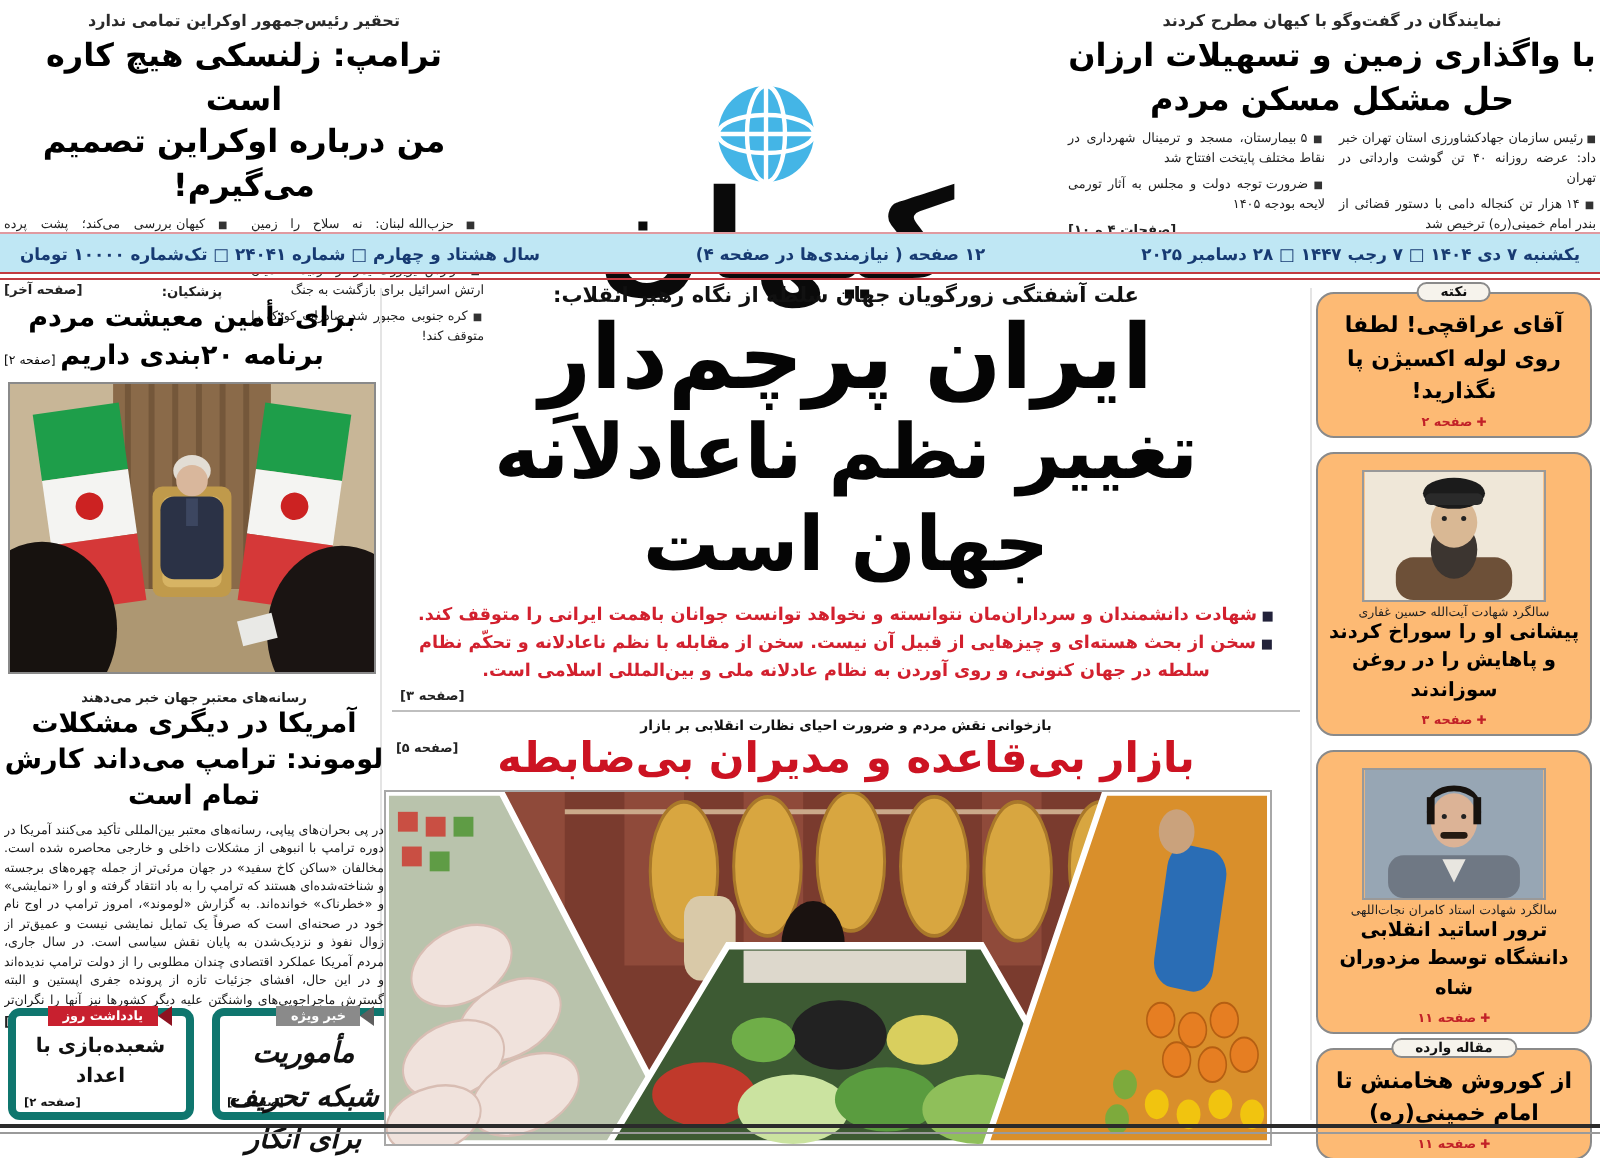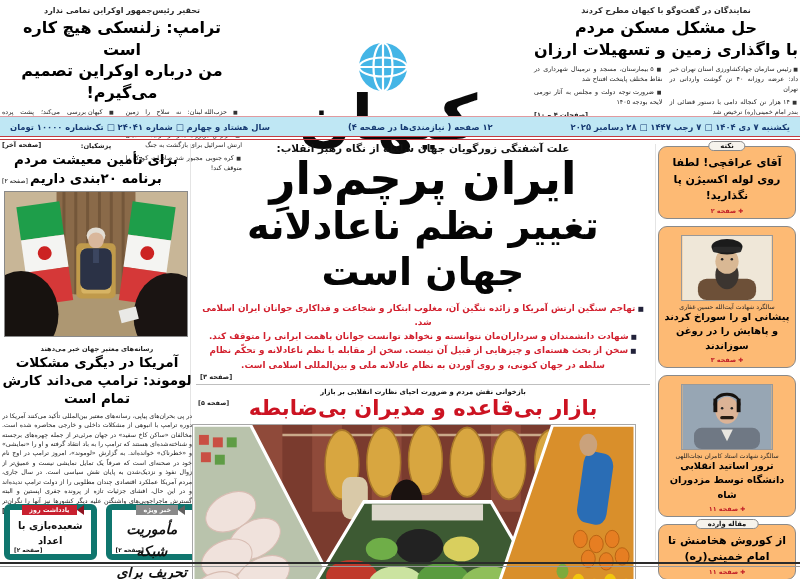--- a/index.html
+++ b/index.html
@@ -34,21 +34,21 @@
   .pez { position:absolute; top:142px; left:2px; width:188px; text-align:center; }
   .kicker-xs { font-size:6.6px; font-weight:bold; color:#222; text-align:center; }
   .head-sm { font-size:13.5px; font-weight:bold; line-height:1.4; color:#000; position:relative; }
   .pez-ref { position:absolute; left:0; bottom:2px; font-size:6.2px; font-weight:normal; }
   .photo-frame { border:1px solid #8a8a8a; display:block; margin:3px auto 0; background:#c8b697; }
   .lemonde { position:absolute; top:345px; left:2px; width:190px; }
   .head-sm2 { font-size:13.5px; font-weight:bold; text-align:center; line-height:1.35; color:#000; }
   .body-txt { font-size:6.3px; line-height:1.5; text-align:justify; color:#1a1a1a; margin-top:3px; height:95px; overflow:hidden; }
   
   .bottom-boxes { position:absolute; top:504px; left:4px; width:194px; display:flex; gap:9px; }
-  .mini-box { flex:1; border:6px solid #0f766e; border-radius:6px; background:#fff; position:relative;
+  .mini-box { flex:1; border:4px solid #0f766e; border-radius:6px; background:#fff; position:relative;
     padding:9px 3px 2px; text-align:center; height:56px; }
   .ribbon { position:absolute; top:-5px; right:7px; display:flex; align-items:center; }
   .ribbon .arr { width:0; height:0; border-top:5px solid transparent; border-bottom:5px solid transparent; }
   .ribbon.red .band { background:#c8202f; color:#fff; }
   .ribbon.red .arr { border-right:7px solid #8e1220; }
   .ribbon.gray .band { background:#8a8a8a; color:#fff; }
   .ribbon.gray .arr { border-right:7px solid #5f5f5f; }
   .band { font-size:6.4px; font-weight:bold; padding:1px 7px; white-space:nowrap; }
   .mini-box .t-big { font-size:10px; font-weight:bold; line-height:1.45; }
   .mini-box .t-med { font-size:14px; font-weight:bold; line-height:1.55;font-style:italic; }
@@ -118,22 +118,22 @@
           <line x1="27" y1="3" x2="27" y2="51"></line>
         </g>
       </svg>
     </span>
     <div class="logo-text">کیهان</div>
   </div>
 
   <div class="story-tr">
     <div class="kicker-s">نمایندگان در گفت‌وگو با کیهان مطرح کردند</div>
     <div class="head-m">
+      <div>با واگذاری زمین و تسهیلات ارزان</div>
       <div>حل مشکل مسکن مردم</div>
-      <div>با واگذاری زمین و تسهیلات ارزان</div>
     </div>
     <div class="mini-cols">
       <div class="mini-col">
         <div class="mini-item">رئیس سازمان جهادکشاورزی استان تهران خبر داد: عرضه روزانه ۴۰ تن گوشت وارداتی در تهران</div>
         <div class="mini-item">۱۴ هزار تن کنجاله دامی با دستور قضائی از بندر امام خمینی(ره) ترخیص شد</div>
       </div>
       <div class="mini-col">
         <div class="mini-item">۵ بیمارستان، مسجد و ترمینال شهرداری در نقاط مختلف پایتخت افتتاح شد</div>
         <div class="mini-item">ضرورت توجه دولت و مجلس به آثار تورمی لایحه بودجه ۱۴۰۵</div>
         <div class="pageref-s">[صفحات ۴ و ۱۰]</div>
@@ -223,21 +223,20 @@
       <div class="t-big">شعبده‌بازی با اعداد</div>
       <span class="pr">[صفحه ۲]</span>
     </div>
   </div>
 
   <div class="lead">
     <div class="lead-kicker">علت آشفتگی زورگویان جهان سلطه از نگاه رهبر انقلاب:</div>
     <div class="lead-h1">ایران پرچم‌دارِ</div>
     <div class="lead-h2">تغییر نظم ناعادلانه جهان است</div>
     <div class="lead-bullets">
-      <div class="lead-bullet">تهاجم سنگین ارتش آمریکا و زائده ننگین آن، مغلوب ابتکار و شجاعت و فداکاری جوانان ایران اسلامی شد.</div>
       <div class="lead-bullet">شهادت دانشمندان و سرداران‌مان نتوانسته و نخواهد توانست جوانان باهمت ایرانی را متوقف کند.</div>
       <div class="lead-bullet">سخن از بحث هسته‌ای و چیزهایی از قبیل آن نیست. سخن از مقابله با نظم ناعادلانه و تحکّم نظام سلطه در جهان کنونی، و روی آوردن به نظام عادلانه ملی و بین‌المللی اسلامی است.</div>
     </div>
     <div class="lead-ref">[صفحه ۳]</div>
     <div class="lead-sep"></div>
 
     <div class="bz-kicker">بازخوانی نقش مردم و ضرورت احیای نظارت انقلابی بر بازار</div>
     <div class="bz-head">
       <span>بازار بی‌قاعده و مدیران بی‌ضابطه</span>
       <span class="bz-ref">[صفحه ۵]</span>

